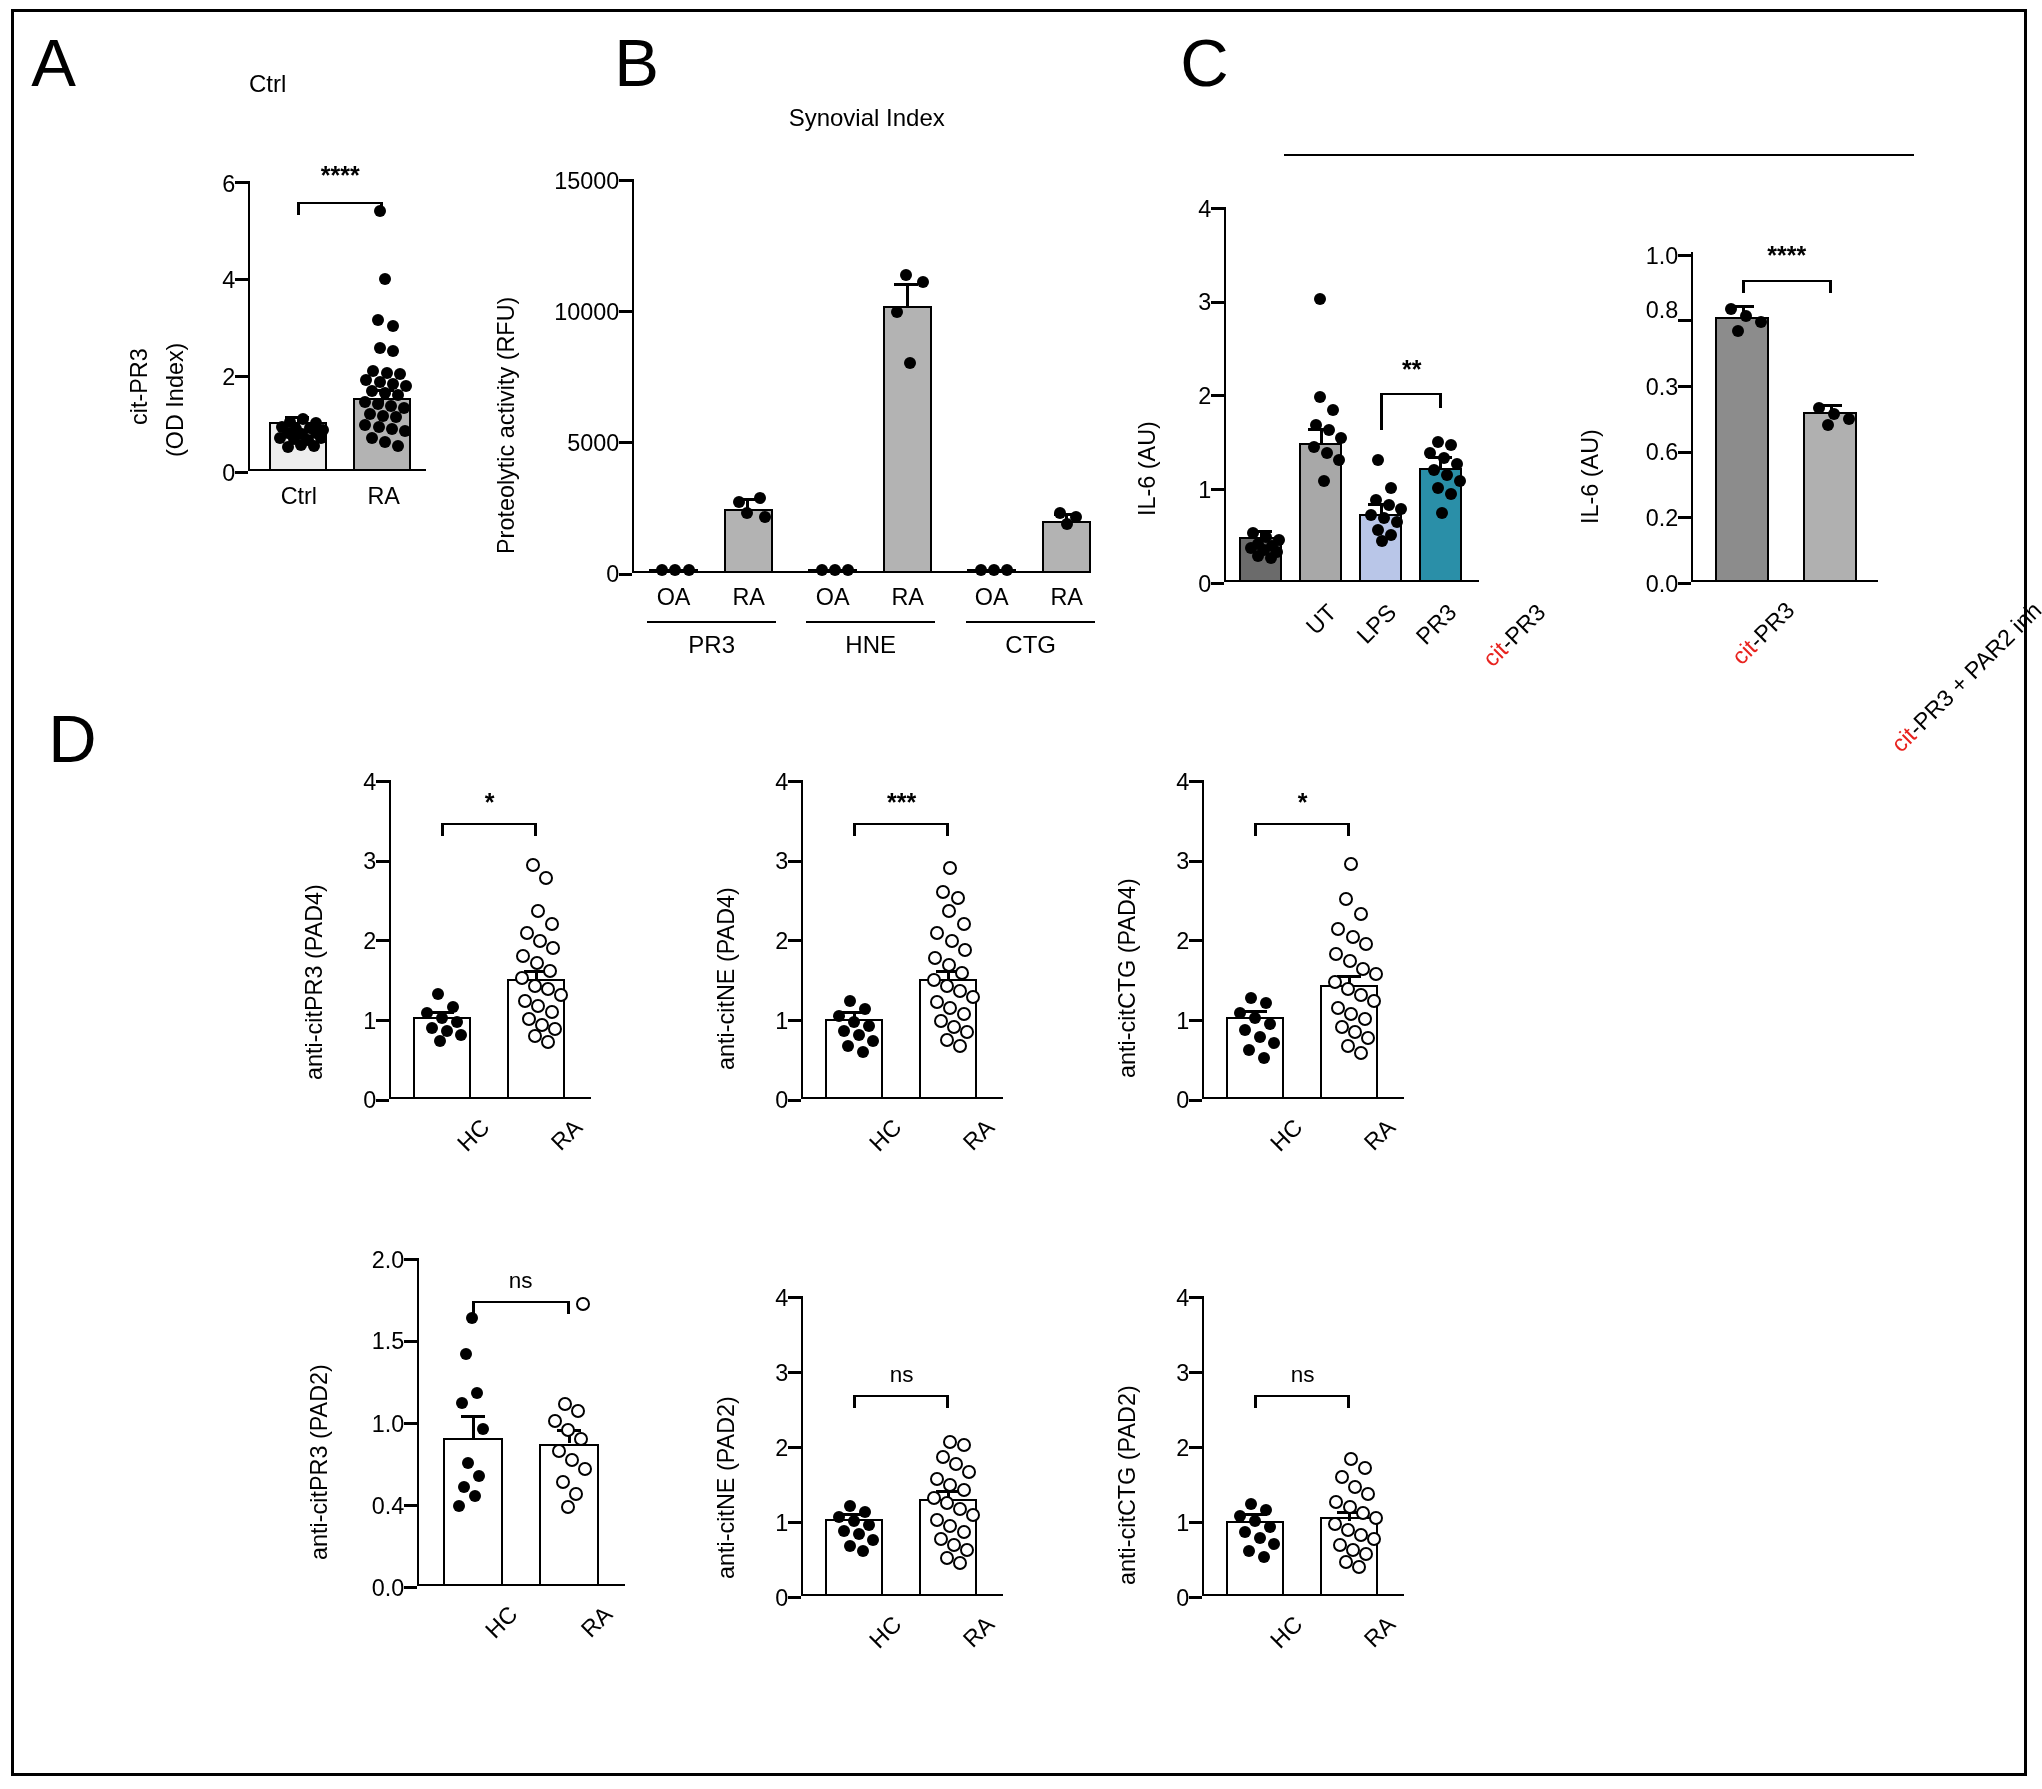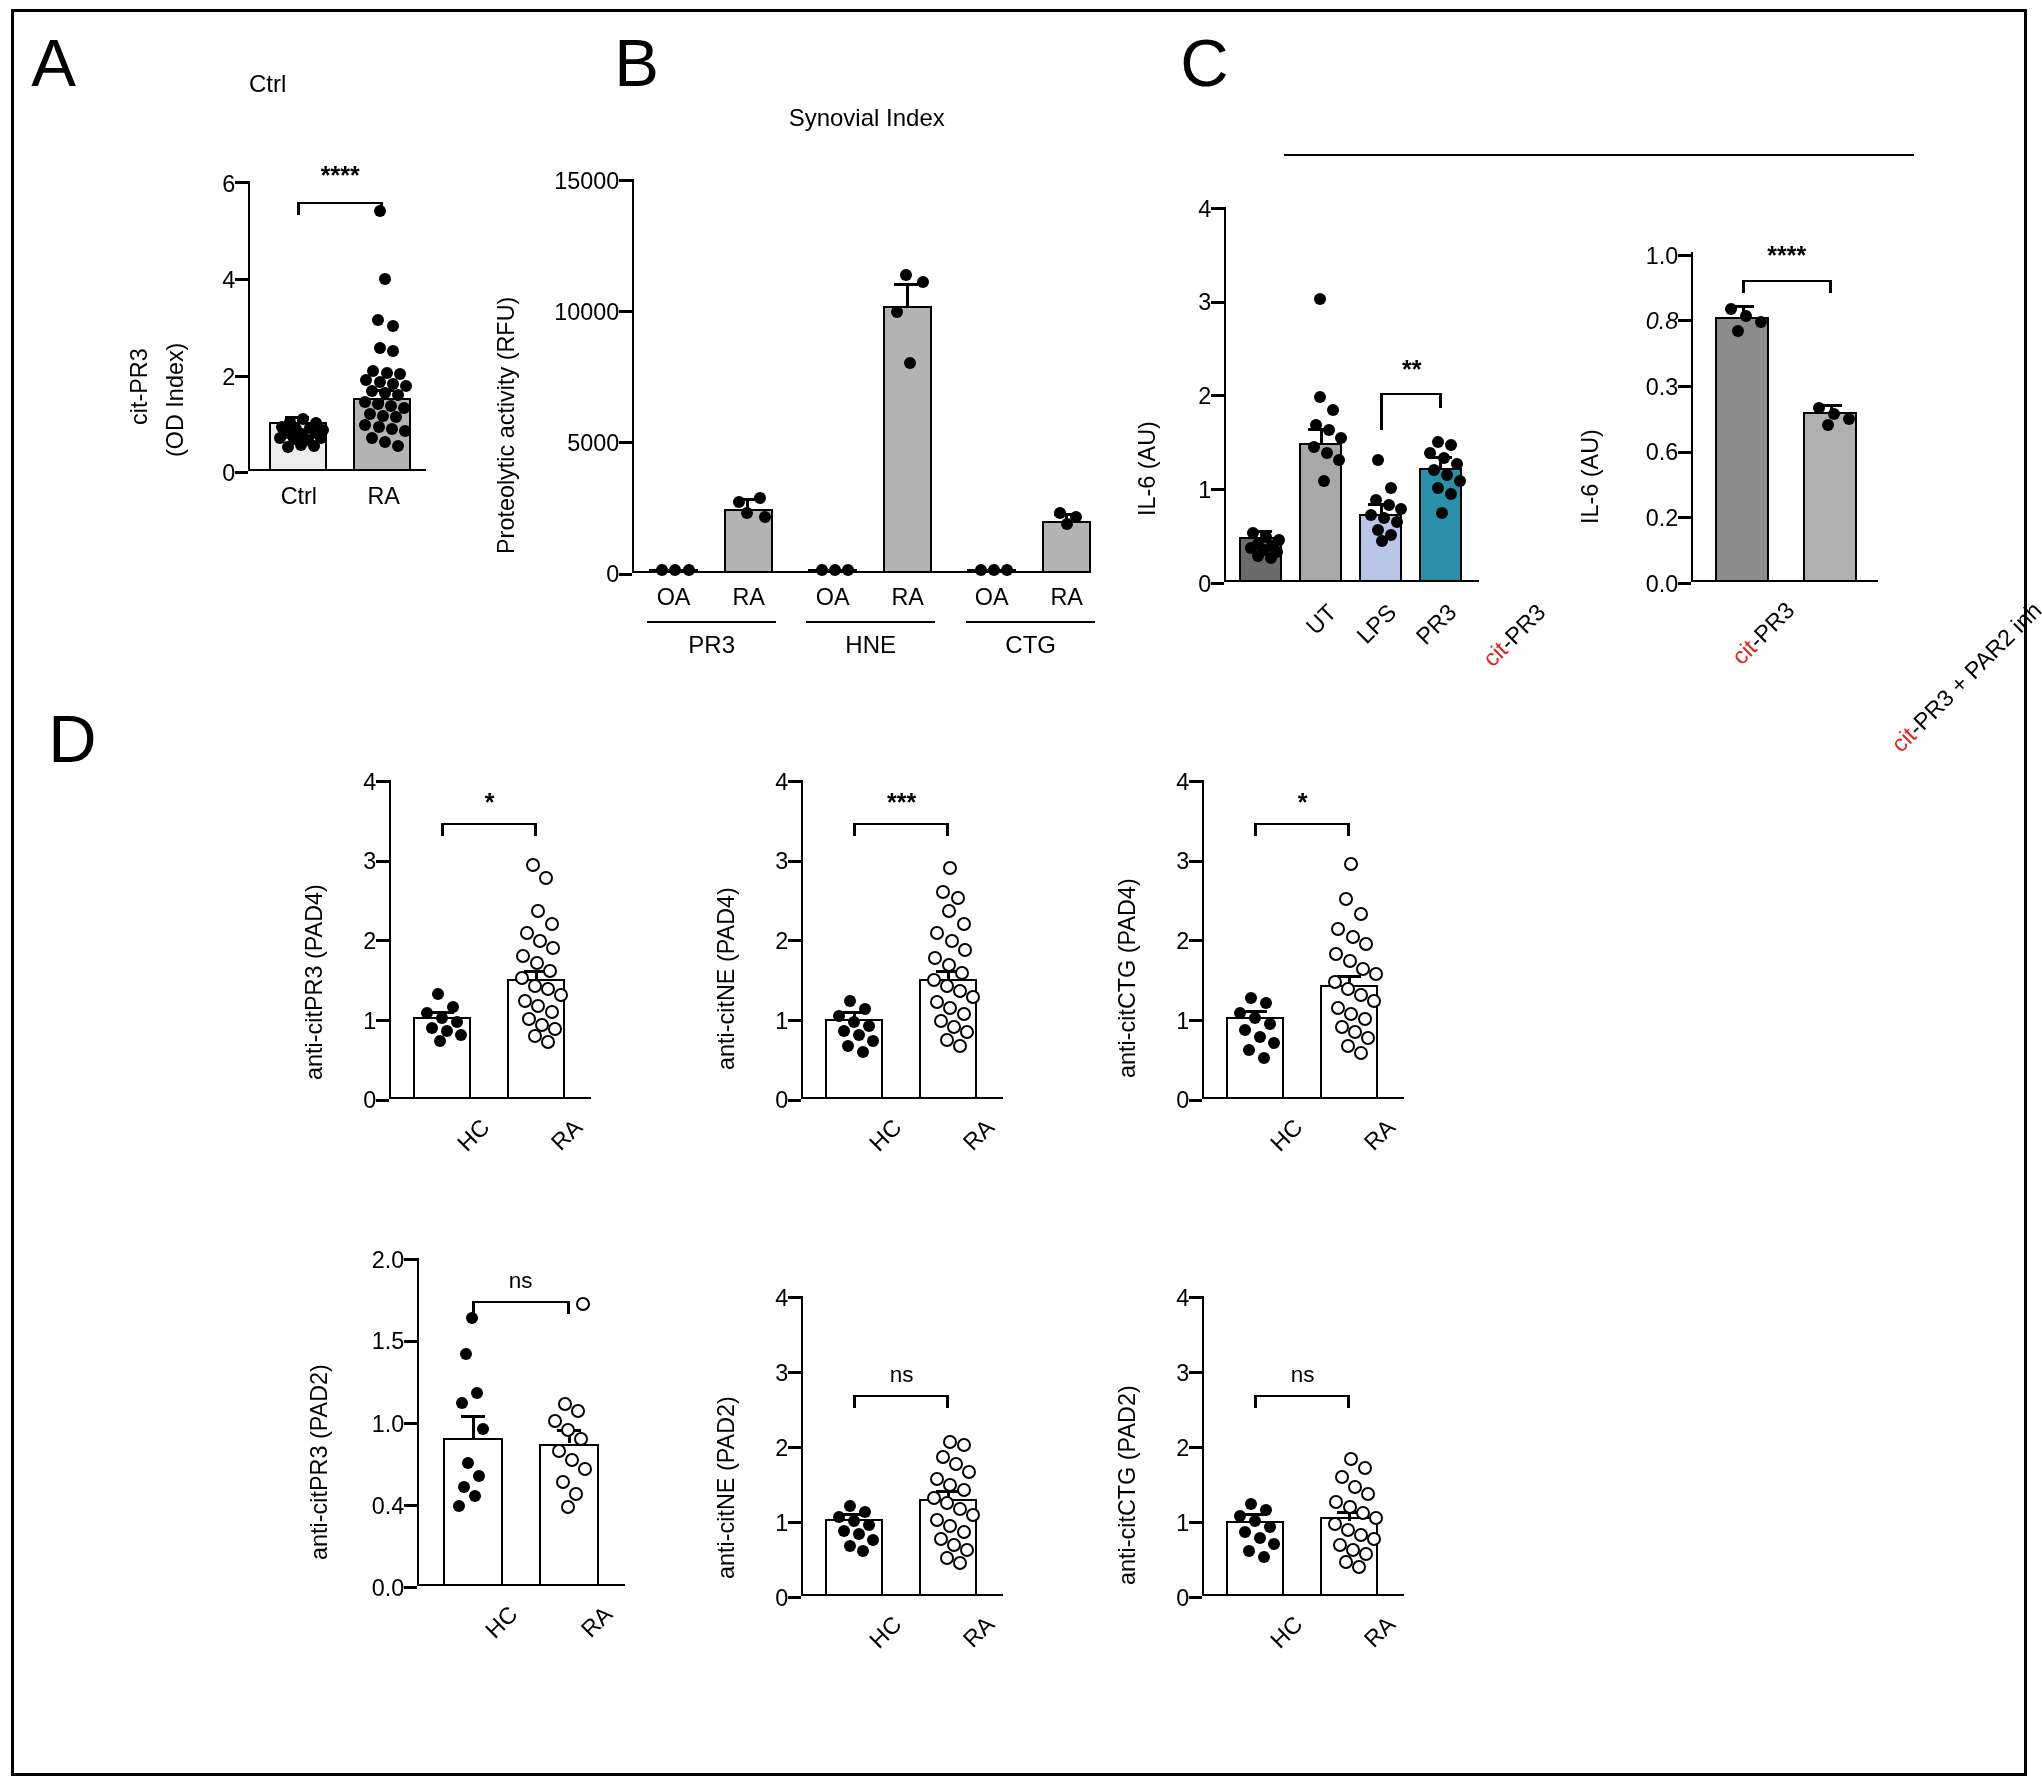--- a/index.html
+++ b/index.html
@@ -364,21 +364,21 @@
     </div>
   </div>
 
   <div class="chart" id="chartCright" style="left:1677px; top:240px; width:187px; height:330px;">
     <div class="plot" style="width:187px; height:330px;"></div>
     <div class="axis-title" style="left:-114px; top:272px; transform:rotate(-90deg);">IL-6 (AU)</div>
     <div class="ytick" style="left:-73px; top:319px; width:60px;">0.0</div>
     <div class="ytick" style="left:-73px; top:253px; width:60px;">0.2</div>
     <div class="ytick" style="left:-73px; top:187px; width:60px;">0.6</div>
     <div class="ytick" style="left:-73px; top:122px; width:60px;">0.3</div>
-    <div class="ytick" style="left:-73px; top:56px; width:60px;font-style:italic;">0.8</div>
+    <div class="ytick" style="left:-73px; top:45px; width:60px;">0.8</div>
     <div class="ytick" style="left:-73px; top:-9.4px; width:60px;">1.0</div>
     <div class="ytickmark" style="left:-13px; top:330px;"></div>
     <div class="ytickmark" style="left:-13px; top:264px;"></div>
     <div class="ytickmark" style="left:-13px; top:199px;"></div>
     <div class="ytickmark" style="left:-13px; top:133px;"></div>
     <div class="ytickmark" style="left:-13px; top:67px;"></div>
     <div class="ytickmark" style="left:-13px; top:1.9px;"></div>
 
     <div class="bar" style="left:24px; width:54px; height:265px; background:#8c8c8c;"></div>
     <div class="bar" style="left:112px; width:54px; height:170px; background:#b0b0b0;"></div>

